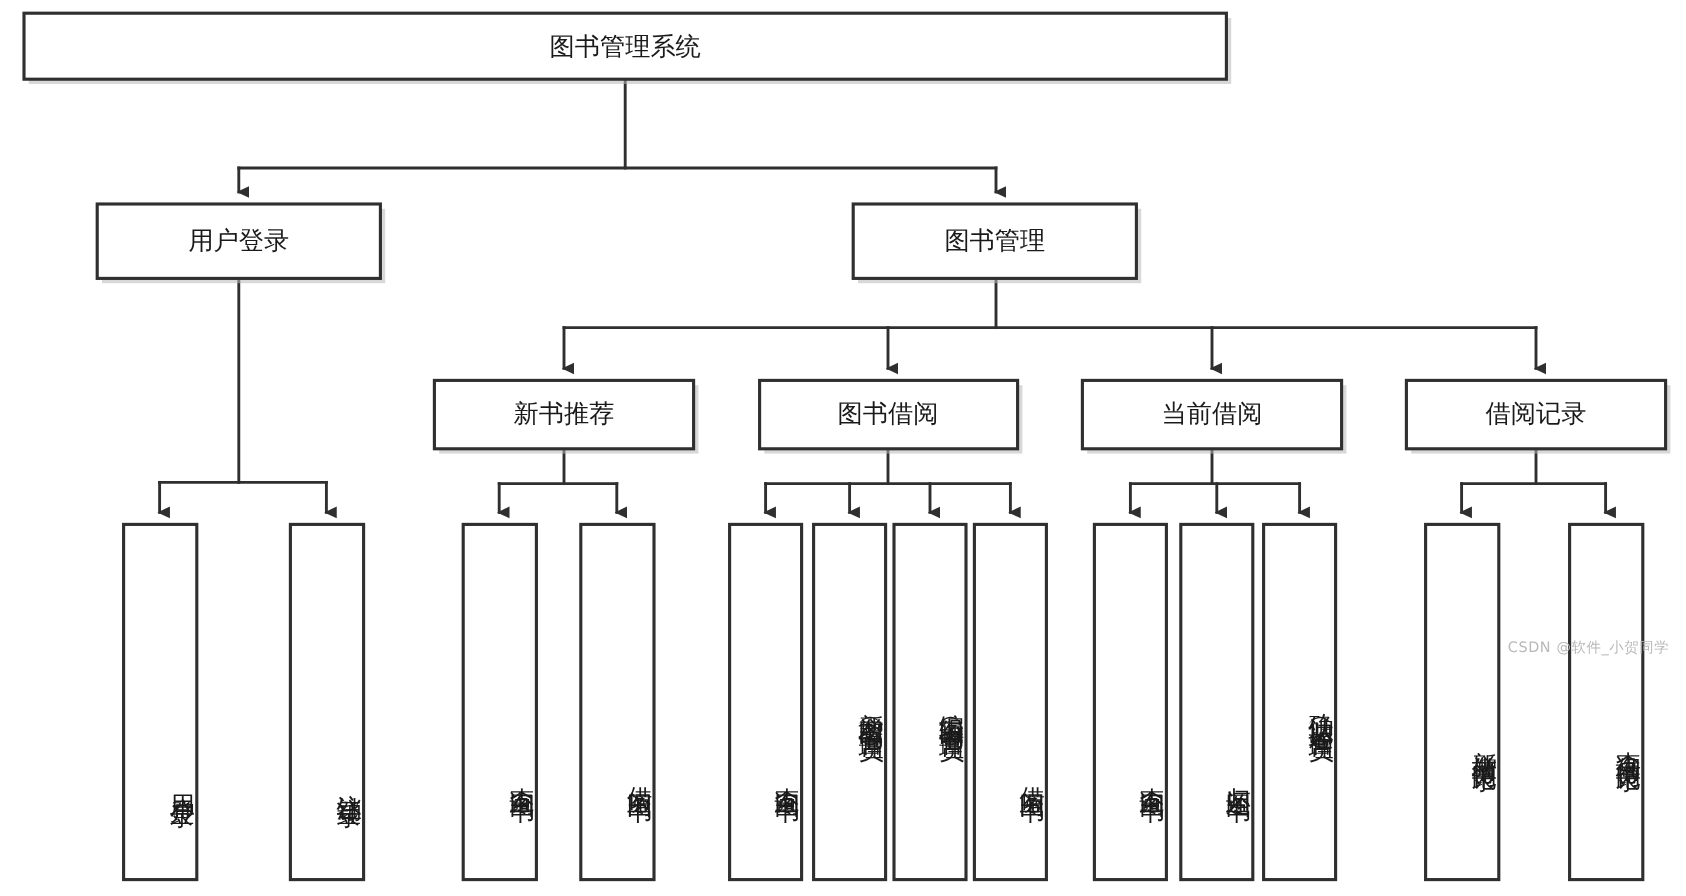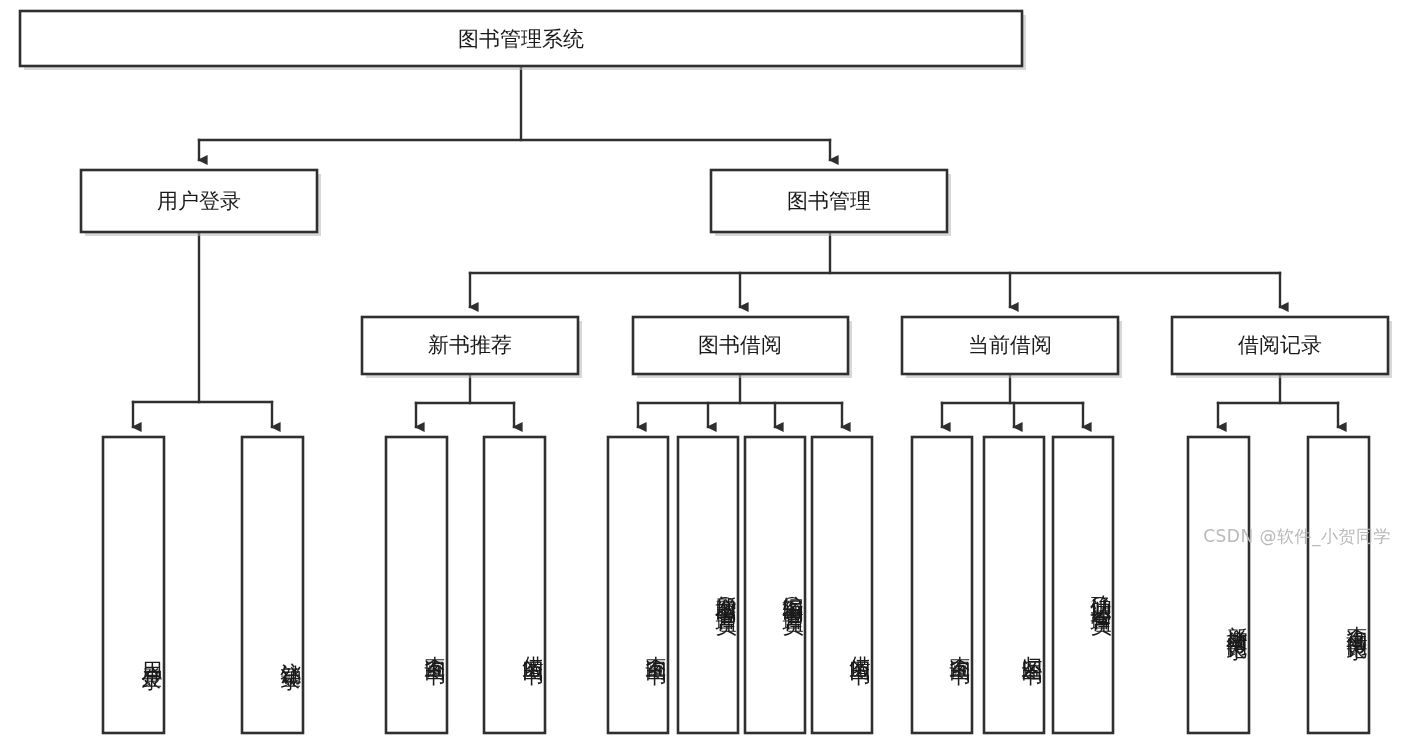--- a/index.html
+++ b/index.html
@@ -67,21 +67,21 @@
     pointer-events: none;
     display: flex;
     align-items: flex-start;
     justify-content: center;
   }
   .watermark {
     position: absolute;
     right: 14px;
     bottom: 6px;
     font-family: "DejaVu Sans", "Liberation Sans", sans-serif;
-    font-size: 17px;
+    font-size: 12px;
     color: #b9b9b9;
     letter-spacing: 0.5px;
     white-space: nowrap;
   }
 </style>
 </head>
 <body>
 
 <div id="diagram-root">
 

